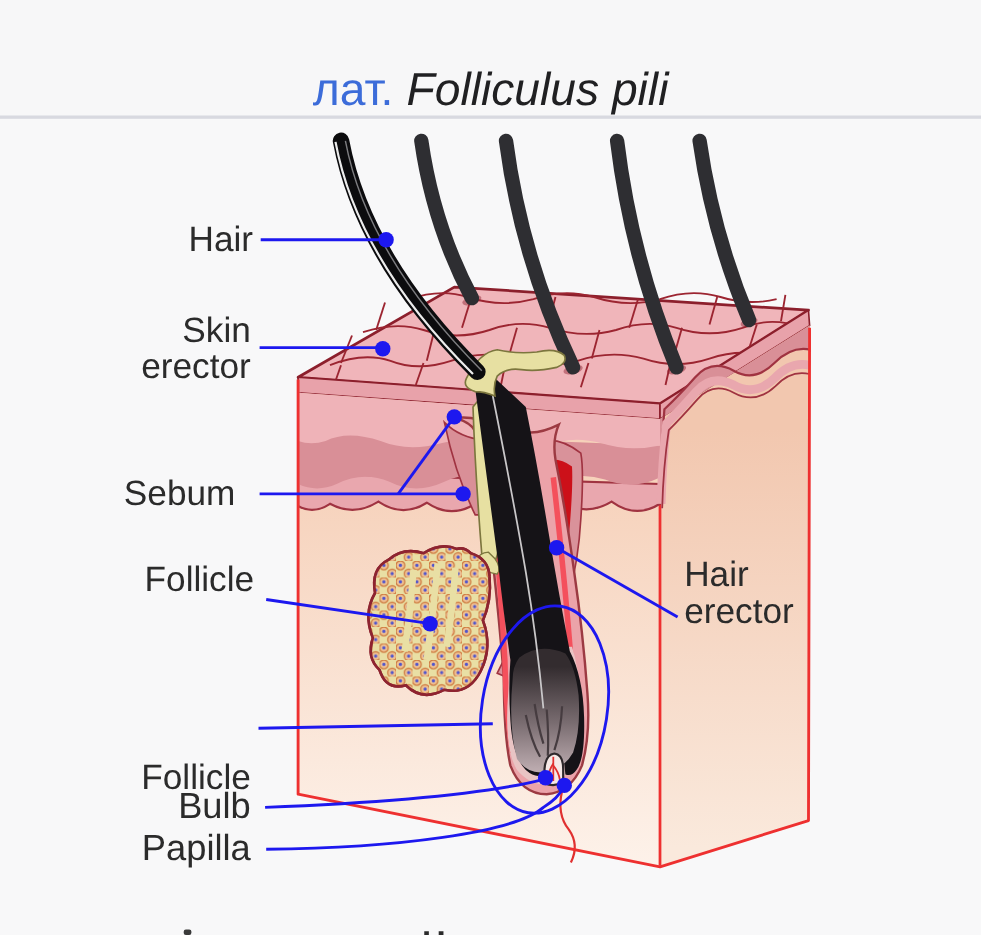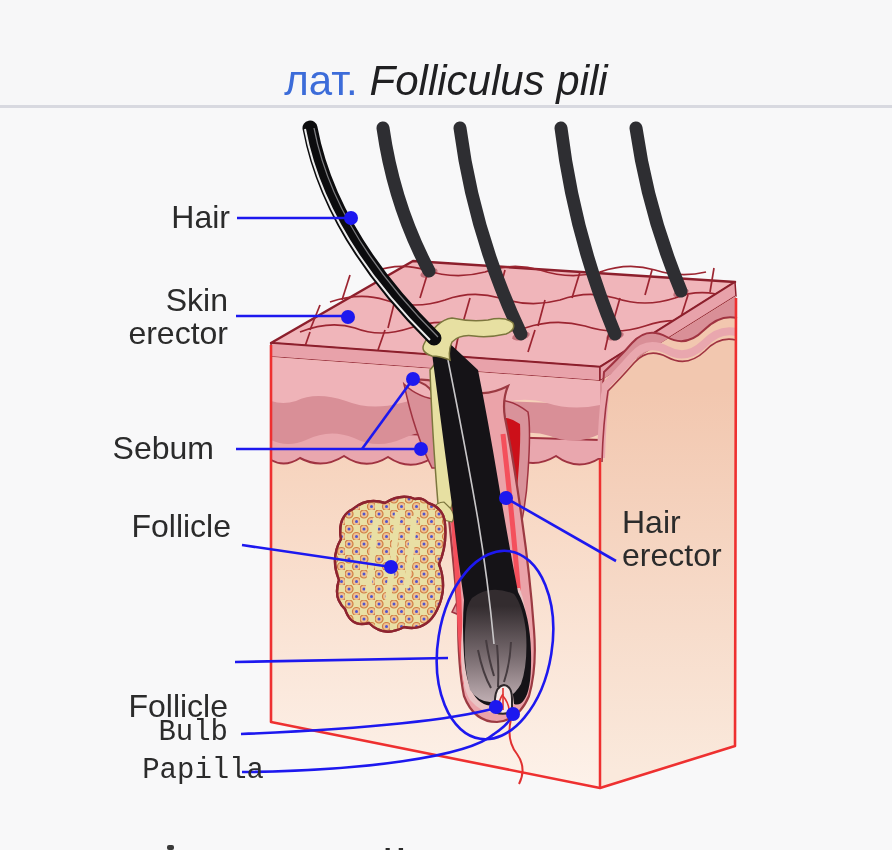--- a/index.html
+++ b/index.html
@@ -15,21 +15,21 @@
   .title-line{margin-top:16px;font-size:42px;line-height:48px;white-space:nowrap;}
   .lang-prefix{color:#3c6cd9;font-style:normal;margin-right:12px;}
   .latin-name{color:#202022;font-style:italic;}
   .diagram-area{position:absolute;left:0;top:108px;width:892px;height:742px;}
   .diagram-area svg{position:absolute;left:0;top:0;}
   .lbl{
     position:absolute;color:#2b2b2b;font-size:32px;line-height:33px;
     white-space:nowrap;
   }
   .lbl.right{text-align:right;}
-  .lbl.small{font-size:29px;line-height:30px;font-family:Liberation Mono, monospace;}
+  .lbl.small{font-size:33px;line-height:30px;}
   .partial-caption{
     position:absolute;left:384px;top:841px;width:44px;height:9px;
     overflow:hidden;color:#2b2b2b;font-size:30px;font-weight:600;line-height:34px;
   }
   .partial-dot{
     position:absolute;left:167px;top:845px;width:7px;height:5px;
     background:#3a3a3a;border-radius:2px;
   }
 </style>
 </head>
@@ -221,16 +221,16 @@
 
 <div class="lbl" style="left:622px;top:506px;">
   <div>Hair</div>
   <div>erector</div>
 </div>
 
 <div class="lbl right" style="right:664px;top:646px;margin-top:44px;">Follicle</div>
 
 <div class="lbl right small" style="right:664px;top:718px;">Bulb</div>
 
-<div class="lbl right small" style="right:628px;top:756px;">Papilla</div>
+<div class="lbl right small" style="right:664px;top:756px;">Papilla</div>
 
 <div class="partial-caption">Ч</div>
 <div class="partial-dot"></div>
 
 </body></html>

